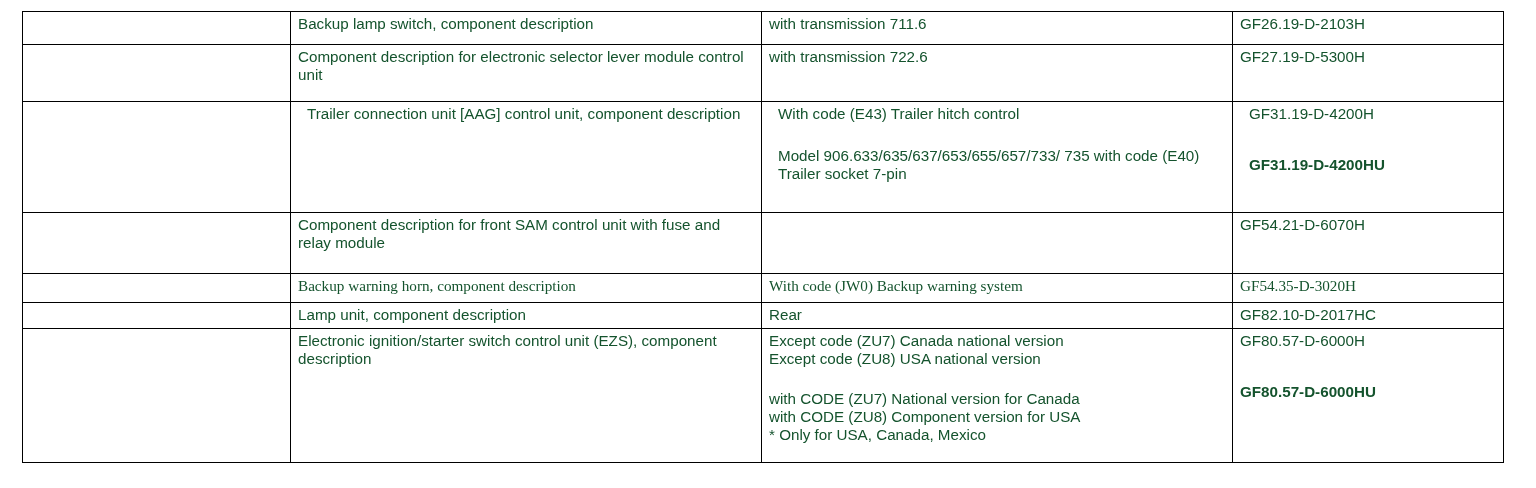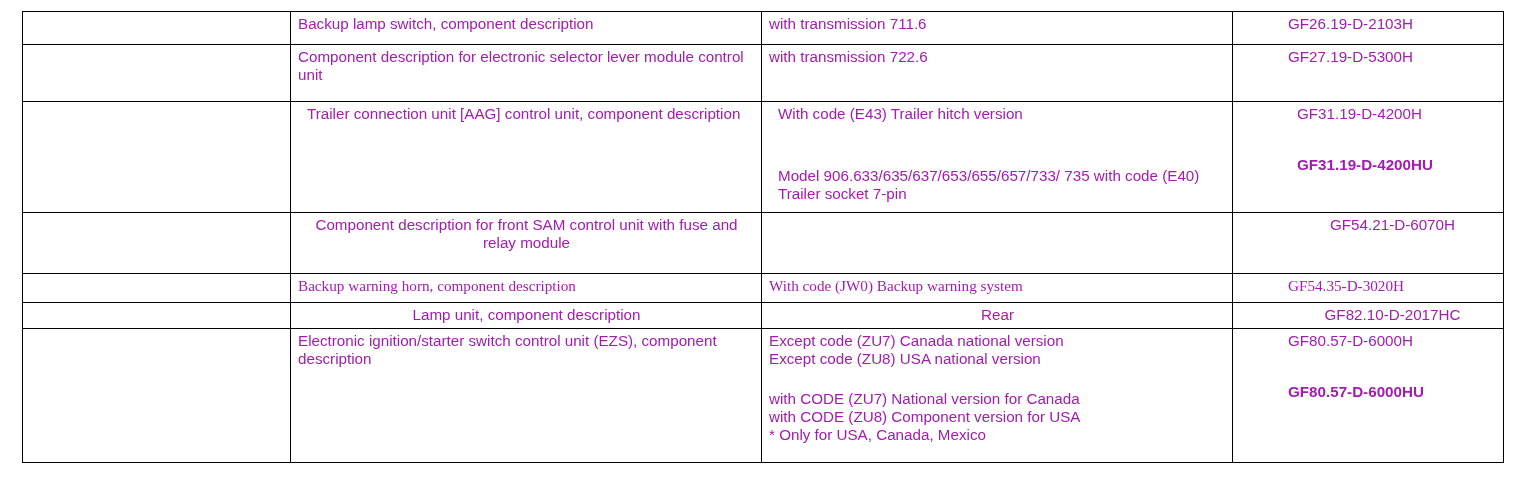--- a/index.html
+++ b/index.html
@@ -32,21 +32,21 @@
     background: #ffffff;
   }
 
   table.doc-table td {
     border: 1px solid #000000;
     vertical-align: top;
     padding: 3px 6px 4px 7px;
     font-size: 15.2px;
     line-height: 1.2;
     font-family: "Liberation Sans", sans-serif;
-    color: #a21caf;
+    color: #14532d;
     background: #ffffff;
   }
 
   
   col.c-blank { width: 268px; }
   col.c-desc  { width: 471px; }
   col.c-cond  { width: 471px; }
   col.c-ref   { width: 271px; }
 
   td.blank-cell { padding: 0; }
@@ -56,36 +56,36 @@
     color: #000000;
     font-weight: 400;
   }
 
   
   td.ref-cell {
     color: #8d8d8d;
     white-space: nowrap;
   }
 
-  .ref-line { display: block; margin-left: 48px; }
+  .ref-line { display: block; }
   .ref-line.spaced { margin-top: 33px; font-weight: bold; }
 
   .cond-line { display: block; }
-  .cond-line.gap-lg { margin-top: 44px; }
+  .cond-line.gap-lg { margin-top: 24px; }
   .cond-line.gap-sm { margin-top: 21px; }
 
   .desc-line { display: block; }
 
   
   tr.r1 td { height: 25px; }
   tr.r2 td { height: 49px; }
   tr.r3 td { height: 103px; padding-left: 16px; }
-  tr.r4 td { height: 53px; text-align: center; }
+  tr.r4 td { height: 53px; }
   tr.r5 td { height: 21px; font-family: Liberation Serif, serif; }
-  tr.r6 td { height: 14px; text-align: center; }
+  tr.r6 td { height: 14px; }
   tr.r7 td { height: 126px; }
 </style>
 </head>
 <body>
 
 <div class="page">
 
   <table class="doc-table">
     <colgroup>
       <col class="c-blank">
@@ -120,21 +120,21 @@
           <span class="ref-line">GF27.19-D-5300H</span>
         </td>
       </tr>
 
       <tr class="r3">
         <td class="blank-cell"></td>
         <td class="desc-cell">
           <span class="desc-line">Trailer connection unit [AAG] control unit, component description</span>
         </td>
         <td class="cond-cell">
-          <span class="cond-line">With code (E43) Trailer hitch version</span>
+          <span class="cond-line">With code (E43) Trailer hitch control</span>
           <span class="cond-line gap-lg">Model 906.633/635/637/653/655/657/733/ 735 with code (E40) Trailer socket 7-pin</span>
         </td>
         <td class="ref-cell">
           <span class="ref-line">GF31.19-D-4200H</span>
           <span class="ref-line spaced">GF31.19-D-4200HU</span>
         </td>
       </tr>
 
       <tr class="r4">
         <td class="blank-cell"></td>

